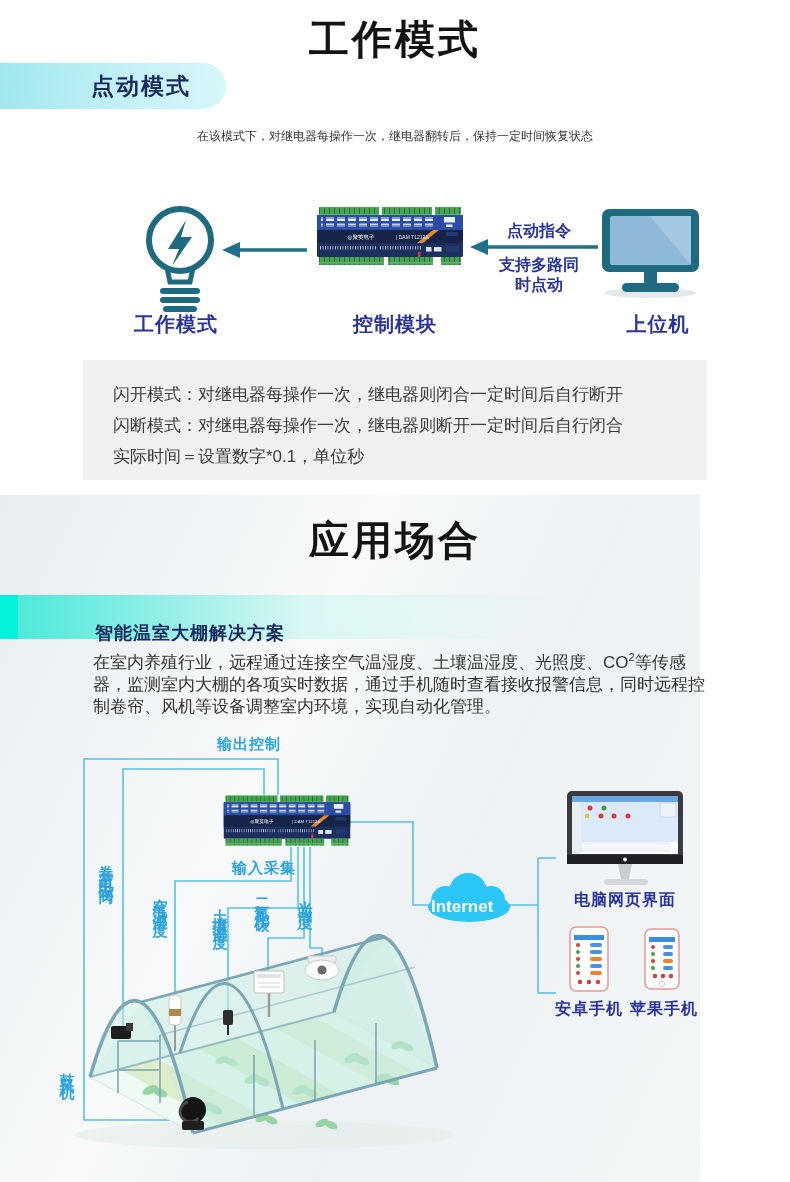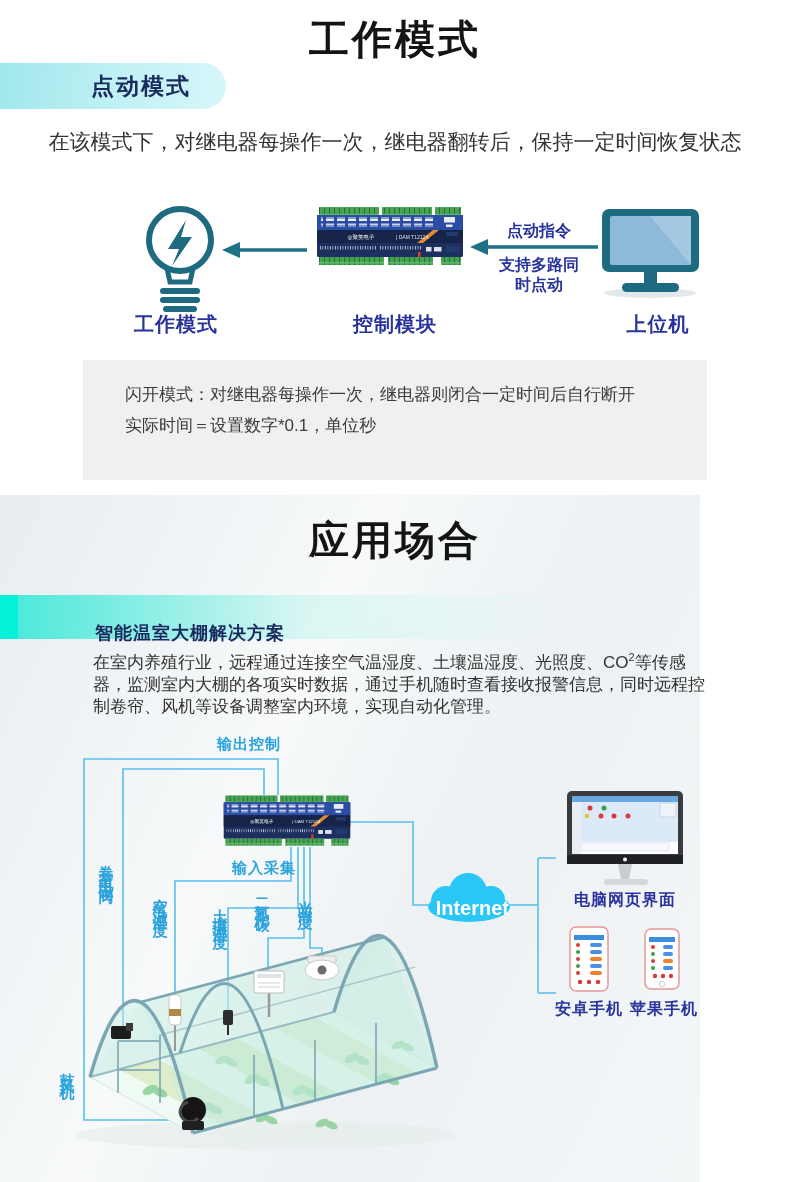--- a/index.html
+++ b/index.html
@@ -13,26 +13,26 @@
   .section1{position:absolute;left:0;top:0;width:790px;height:495px;background:#fff;}
   .sec-title{left:0;top:12px;width:790px;text-align:center;
     font-size:40px;font-weight:bold;color:#141414;letter-spacing:3px;}
   .badge{
     left:0;top:63px;width:226px;height:46px;border-radius:0 23px 23px 0;
     background:linear-gradient(97deg,#9fe7ec 0%,#c2f1f5 55%,#d7f7fa 100%);
     display:flex;align-items:center;justify-content:center;
     padding-left:56px;box-sizing:border-box;
     font-size:23px;font-weight:bold;color:#1b2a5e;letter-spacing:2px;
   }
-  .desc1{left:0;top:128px;width:790px;text-align:center;font-size:21px;color:#333;}
+  .desc1{left:0;top:128px;width:790px;text-align:center;font-size:12px;color:#333;}
   .dlabel{font-weight:bold;color:#28339b;font-size:20px;text-align:center;letter-spacing:1px;}
   .dsmall{font-weight:bold;color:#28339b;font-size:16px;text-align:center;line-height:20px;}
   .infobox{
     left:83px;top:360px;width:624px;height:120px;background:#f0f0f0;
-    box-sizing:border-box;padding:19px 20px 0 42px;
+    box-sizing:border-box;padding:19px 20px 0 30px;
     font-size:17px;line-height:31px;color:#3c3c3c;
   }
   
   .section2{position:absolute;left:0;top:495px;width:700px;height:687px;
     background:linear-gradient(115deg,#e9edf0 0%,#f7f9fa 38%,#edf1f3 62%,#f4f7f8 100%);}
   .sec2-title{left:0;top:18px;width:790px;text-align:center;
     font-size:40px;font-weight:bold;color:#141414;letter-spacing:3px;}
   .strip{left:0;top:100px;width:790px;height:44px;}
   .strip-block{left:0;top:0;width:18px;height:44px;background:#05f1da;}
   .strip-grad{left:18px;top:0;width:545px;height:44px;
@@ -40,21 +40,21 @@
   .strip-text{left:95px;top:16px;height:44px;line-height:44px;
     font-size:18px;font-weight:bold;color:#1b2a5e;letter-spacing:1px;}
   .desc2{left:93px;top:151px;width:614px;font-size:17px;line-height:22px;color:#333;}
   .desc2 sup{font-size:11px;}
   .blabel{font-weight:bold;color:#2ba3dc;font-size:15px;text-align:center;letter-spacing:1px;}
   .vlabel{
     font-weight:bold;color:#2ba3dc;font-size:15px;
     writing-mode:vertical-rl;text-orientation:upright;letter-spacing:6px;
   }
   .nlabel{font-weight:bold;color:#28339b;font-size:16px;text-align:center;letter-spacing:1px;}
-  .cloud-text{color:#ffffff;font-size:20px;font-weight:bold;text-align:right;}
+  .cloud-text{color:#ffffff;font-size:17px;font-weight:bold;text-align:left;}
   svg{display:block;}
   .overlay{pointer-events:none;}
 </style>
 </head>
 <body>
 
 <div class="section1">
 
   <div class="abs sec-title">工作模式</div>
 
@@ -139,20 +139,21 @@
   <div class="abs dlabel" style="left:349px;top:311px;width:92px">控制模块</div>
   <div class="abs dlabel" style="left:620px;top:311px;width:76px">上位机</div>
   <div class="abs dsmall" style="left:496px;top:221px;width:86px">点动指令</div>
   <div class="abs dsmall" style="left:486px;top:255px;width:106px">
     <div>支持多路同</div>
     <div>时点动</div>
   </div>
 
   <div class="abs infobox">
     <div>闪开模式：对继电器每操作一次，继电器则闭合一定时间后自行断开</div>
+    <div>闪断模式：对继电器每操作一次，继电器则断开一定时间后自行闭合</div>
     <div>实际时间＝设置数字*0.1，单位秒</div>
   </div>
 </div>
 
 <div class="section2">
 
   <div class="abs sec2-title">应用场合</div>
 
   <div class="abs strip">
     <div class="abs strip-block"></div>

